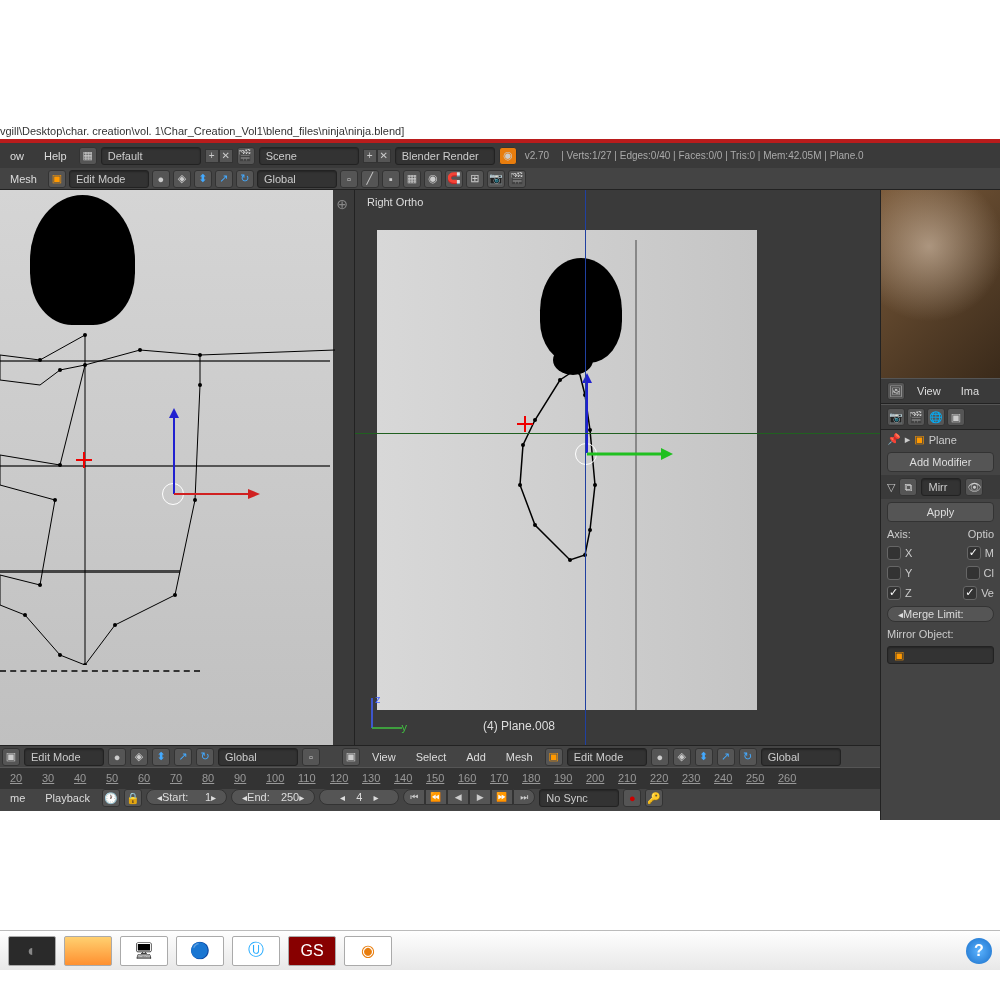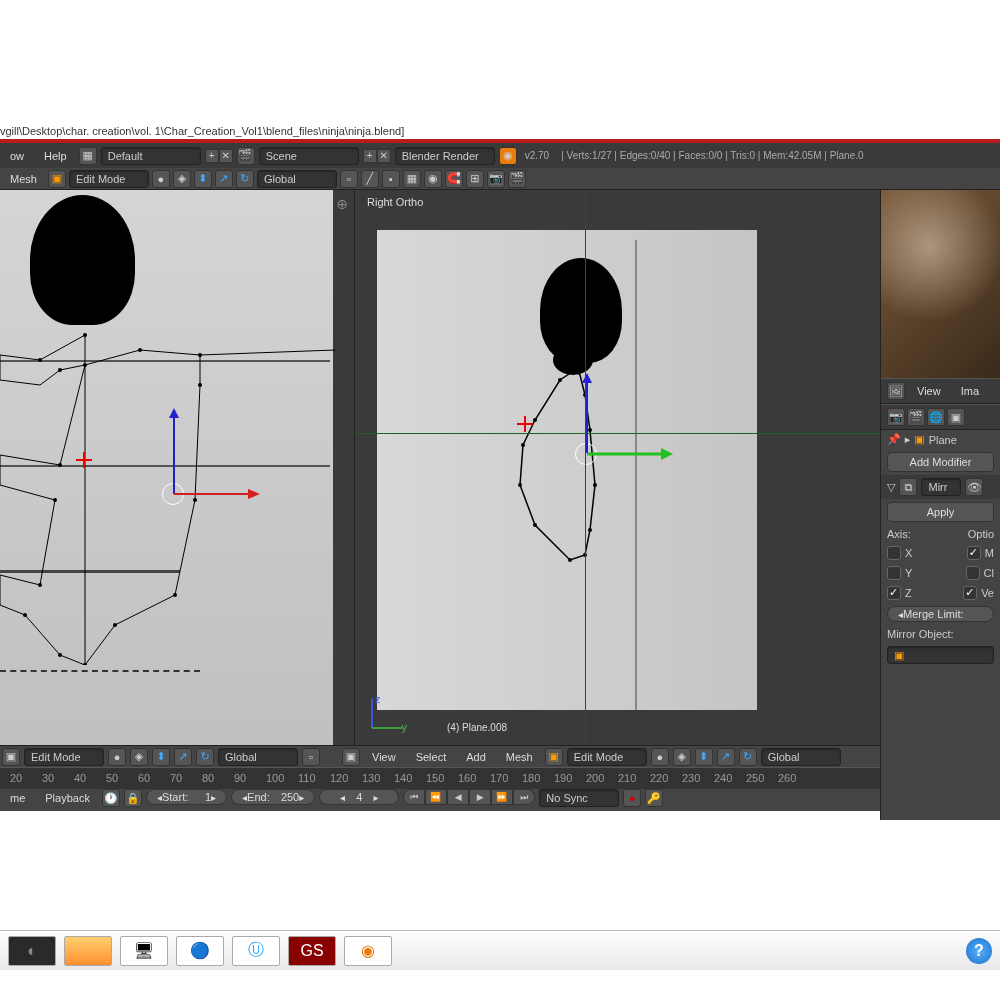--- a/index.html
+++ b/index.html
@@ -30,41 +30,41 @@
   .ref-img { position: absolute; background: #c8c8c8; }
   
   .head-shape { position: absolute; background: #000; border-radius: 50% 50% 40% 40%; }
   
   .cursor-circle { position: absolute; width: 22px; height: 22px; border: 1.5px solid #fff; border-radius: 50%; }
   .cursor-cross { position: absolute; width: 16px; height: 16px; }
   .cursor-cross::before, .cursor-cross::after { content: ''; position: absolute; background: #e00; }
   .cursor-cross::before { width: 16px; height: 2px; top: 7px; }
   .cursor-cross::after { width: 2px; height: 16px; left: 7px; }
   
-  .object-label { position: absolute; color: #ddd; font-size: 10px; }
+  .object-label { position: absolute; color: #ddd; font-size: 12px; margin-left: 36px; }
   
   .axis-indicator { position: absolute; bottom: 12px; left: 12px; width: 40px; height: 40px; }
   
   .properties-panel { position: absolute; top: 190px; left: 880px; width: 120px; height: 630px; background: #444; border-left: 1px solid #222; }
   
   .ref-thumb { width: 120px; height: 188px; background: linear-gradient(135deg, #8a6a4a 0%, #5a4a3a 50%, #3a2a1a 100%); position: relative; overflow: hidden; }
   
   .panel-header { background: #3a3a3a; padding: 3px 6px; color: #ccc; display: flex; align-items: center; gap: 4px; border-top: 1px solid #555; border-bottom: 1px solid #222; }
   
   .panel-row { padding: 3px 6px; display: flex; align-items: center; gap: 4px; color: #ccc; }
   
   .panel-btn { background: #555; border: 1px solid #333; border-radius: 4px; padding: 3px 8px; color: #ddd; cursor: pointer; text-align: center; flex: 1; }
   
   .checkbox { width: 14px; height: 14px; background: #333; border: 1px solid #666; border-radius: 3px; display: inline-block; position: relative; }
   .checkbox.checked::after { content: '✓'; position: absolute; top: -1px; left: 1px; color: #fff; font-size: 11px; }
   
   .bottom-header { position: absolute; top: 745px; left: 0; width: 880px; height: 22px; background: #444; display: flex; align-items: center; gap: 4px; padding: 0 2px; color: #ccc; border-top: 1px solid #222; }
   
   .timeline-area { position: absolute; top: 767px; left: 0; width: 880px; height: 22px; background: #333; border-top: 1px solid #555; }
-  .timeline-ruler { display: flex; color: #999; font-size: 9px; padding: 4px 0 0 10px; }
+  .timeline-ruler { display: flex; color: #999; font-size: 9px; padding: 4px 0 0 10px; text-decoration: underline; }
   .tick { flex: 0 0 32px; }
   
   .timeline-controls { position: absolute; top: 789px; left: 0; width: 880px; height: 22px; background: #444; display: flex; align-items: flex-start; gap: 4px; padding: 0 2px; color: #ccc; }
   
   .num-field { background: #555; border: 1px solid #333; border-radius: 8px; padding: 1px 10px; color: #ddd; height: 16px; display: inline-flex; align-items: center; font-size: 10px; }
   
   .play-btn { width: 22px; height: 16px; background: #555; border: 1px solid #333; display: inline-flex; align-items: center; justify-content: center; color: #ccc; font-size: 9px; }
   .play-btn:first-of-type { border-radius: 8px 0 0 8px; }
   .play-btn:last-of-type { border-radius: 0 8px 8px 0; }
   

